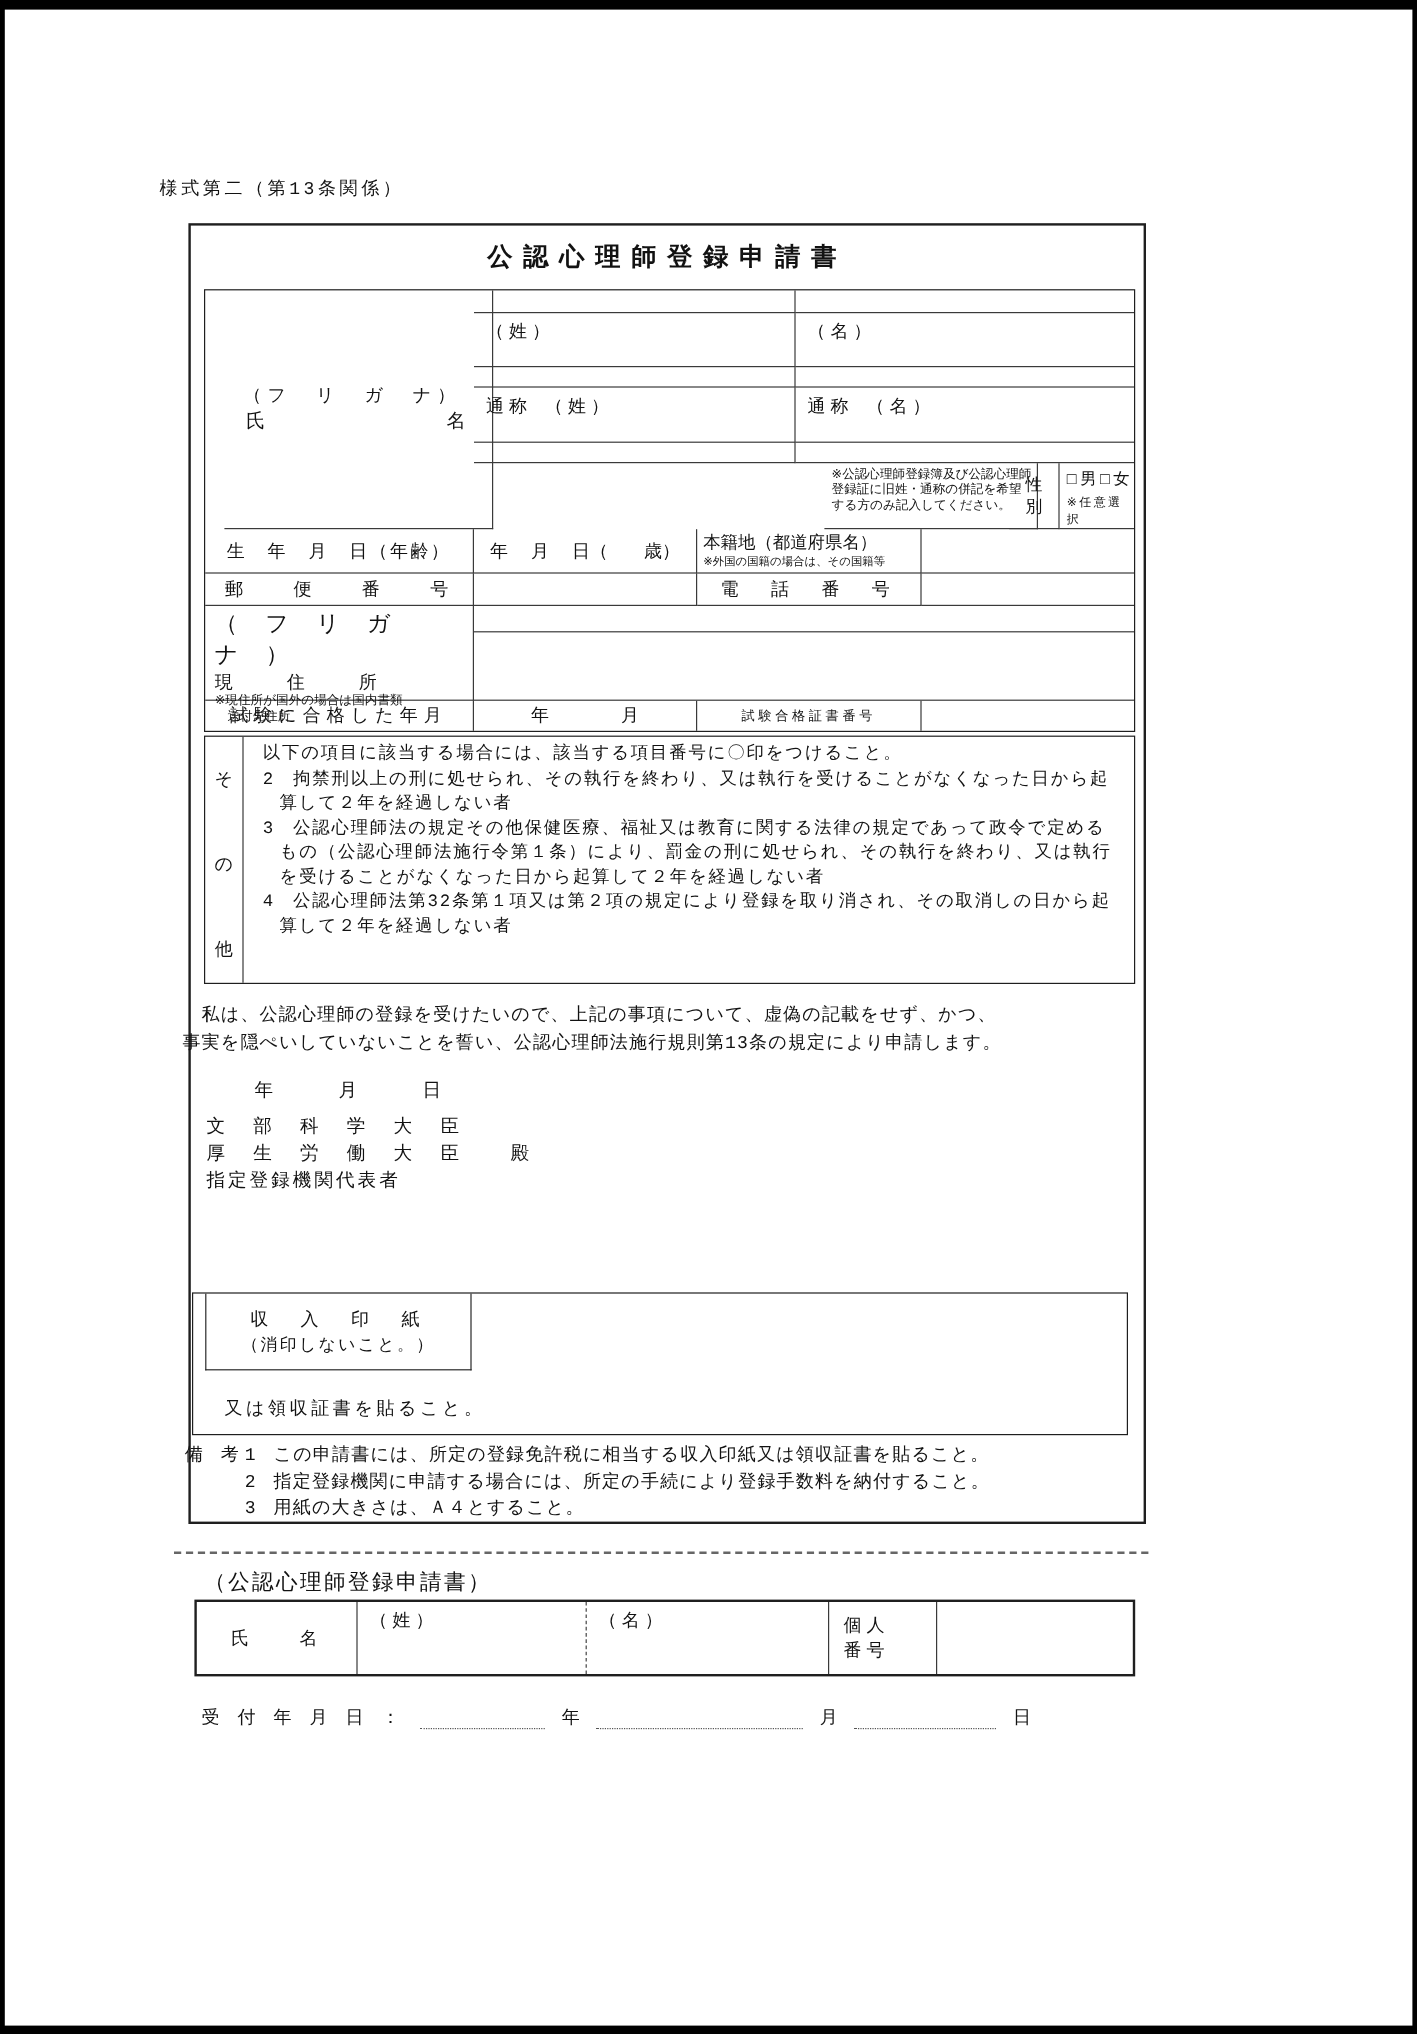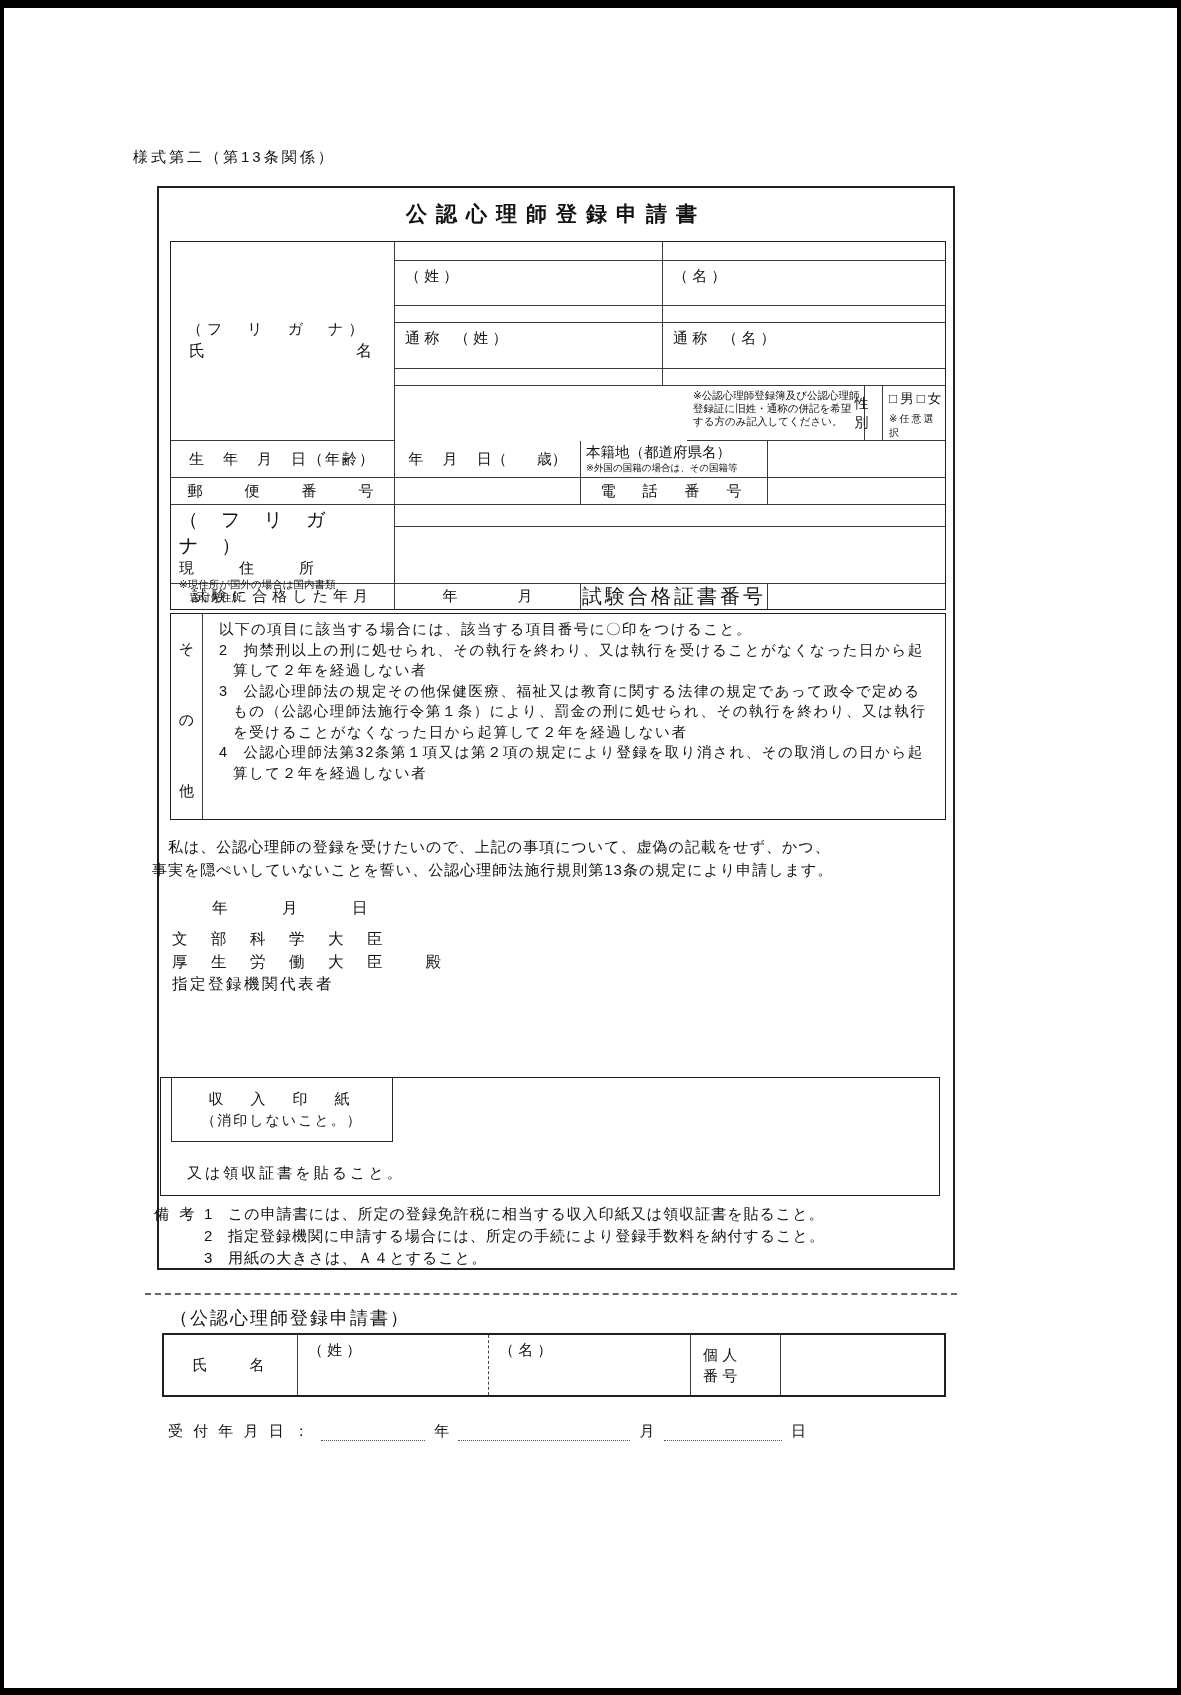--- a/index.html
+++ b/index.html
@@ -1,18 +1,18 @@
 <!DOCTYPE html>
 <html><head>
 <meta charset="utf-8">
 <style>
   html,body{margin:0;padding:0;background:#e8e8e8;}
   .page{position:relative;width:1181px;height:1695px;background:#ffffff;overflow:hidden;
         font-family:"Liberation Sans","DejaVu Sans",sans-serif;color:#121212;}
-  .abs{position:absolute;box-sizing:border-box;}
+  .abs{position:absolute;box-sizing:border-box;font-family:Liberation Mono, monospace;}
   .edge{position:absolute;background:#000;}
   .box{position:absolute;box-sizing:border-box;border:2px solid #1f1f1f;}
   .cell{position:absolute;box-sizing:border-box;border-right:1px solid #3a3a3a;border-bottom:1px solid #3a3a3a;font-size:15px;}
   .nbr{border-right:none;}
   .nbb{border-bottom:none;}
   .cc{display:flex;align-items:center;justify-content:center;}
   .tl{padding:6px 0 0 10px;}
   .formcode{font-size:15px;letter-spacing:3px;}
   .title{font-size:21px;font-weight:bold;letter-spacing:9px;text-align:center;}
   .ls2{letter-spacing:2px;} .ls3{letter-spacing:3px;} .ls4{letter-spacing:4px;}
@@ -52,21 +52,21 @@
   <div class="edge" style="left:1177px;top:0;width:4px;height:1695px;"></div>
 
   <div class="abs formcode" style="left:133px;top:148px;">様式第二（第13条関係）</div>
 
   <div class="box" style="left:157px;top:186px;width:798px;height:1084px;"></div>
 
   <div class="abs title" style="left:157px;top:200px;width:798px;">公認心理師登録申請書</div>
 
   <div class="box" style="left:170px;top:241px;width:776px;height:369px;border-width:1.5px;">
 
-    <div class="cell namecol" style="left:0;top:0;width:224px;height:199px;">
+    <div class="cell namecol" style="left:16px;top:0;width:224px;height:199px;">
       <div class="ls5" style="font-size:15px;">（フ　リ　ガ　ナ）</div>
       <div class="l2">
         <span>氏</span>
         <span>名</span>
       </div>
     </div>
 
     <div class="cell" style="left:224px;top:0;width:268px;height:19px;"></div>
     <div class="cell nbr" style="left:492px;top:0;right:0;height:19px;"></div>
 
@@ -117,21 +117,21 @@
       <div class="ls2" style="font-size:19px;">（　フ　リ　ガ　ナ　）</div>
       <div style="font-size:15px;">現　　　住　　　所</div>
       <div class="small">※現住所が国外の場合は国内書類</div>
       <div class="small">　送付先住所</div>
     </div>
     <div class="cell nbr" style="left:224px;top:263px;right:0;height:22px;"></div>
     <div class="cell nbr" style="left:224px;top:285px;right:0;height:57px;"></div>
 
     <div class="cell nbb cc ls5" style="left:0;top:342px;width:224px;bottom:0;">試験に合格した年月</div>
     <div class="cell nbb cc" style="left:224px;top:342px;width:186px;bottom:0;">年　　　　月</div>
-    <div class="cell nbb cc ls3" style="left:410px;top:342px;width:187px;bottom:0;font-size:20px;">試験合格証書番号</div>
+    <div class="cell nbb cc ls3" style="left:410px;top:342px;width:187px;bottom:0;font-size:11px;">試験合格証書番号</div>
     <div class="cell nbr nbb" style="left:597px;top:342px;right:0;bottom:0;"></div>
   </div>
 
   <div class="box" style="left:170px;top:613px;width:776px;height:207px;border-width:1.5px;">
     <div class="cell nbb sonota-side" style="left:0;top:0;width:32px;bottom:0;">
       <span>そ</span>
       <span>の</span>
       <span>他</span>
     </div>
     <div class="abs o-text" style="left:32px;top:0;right:0;bottom:0;padding:5px 10px 0 0;">

